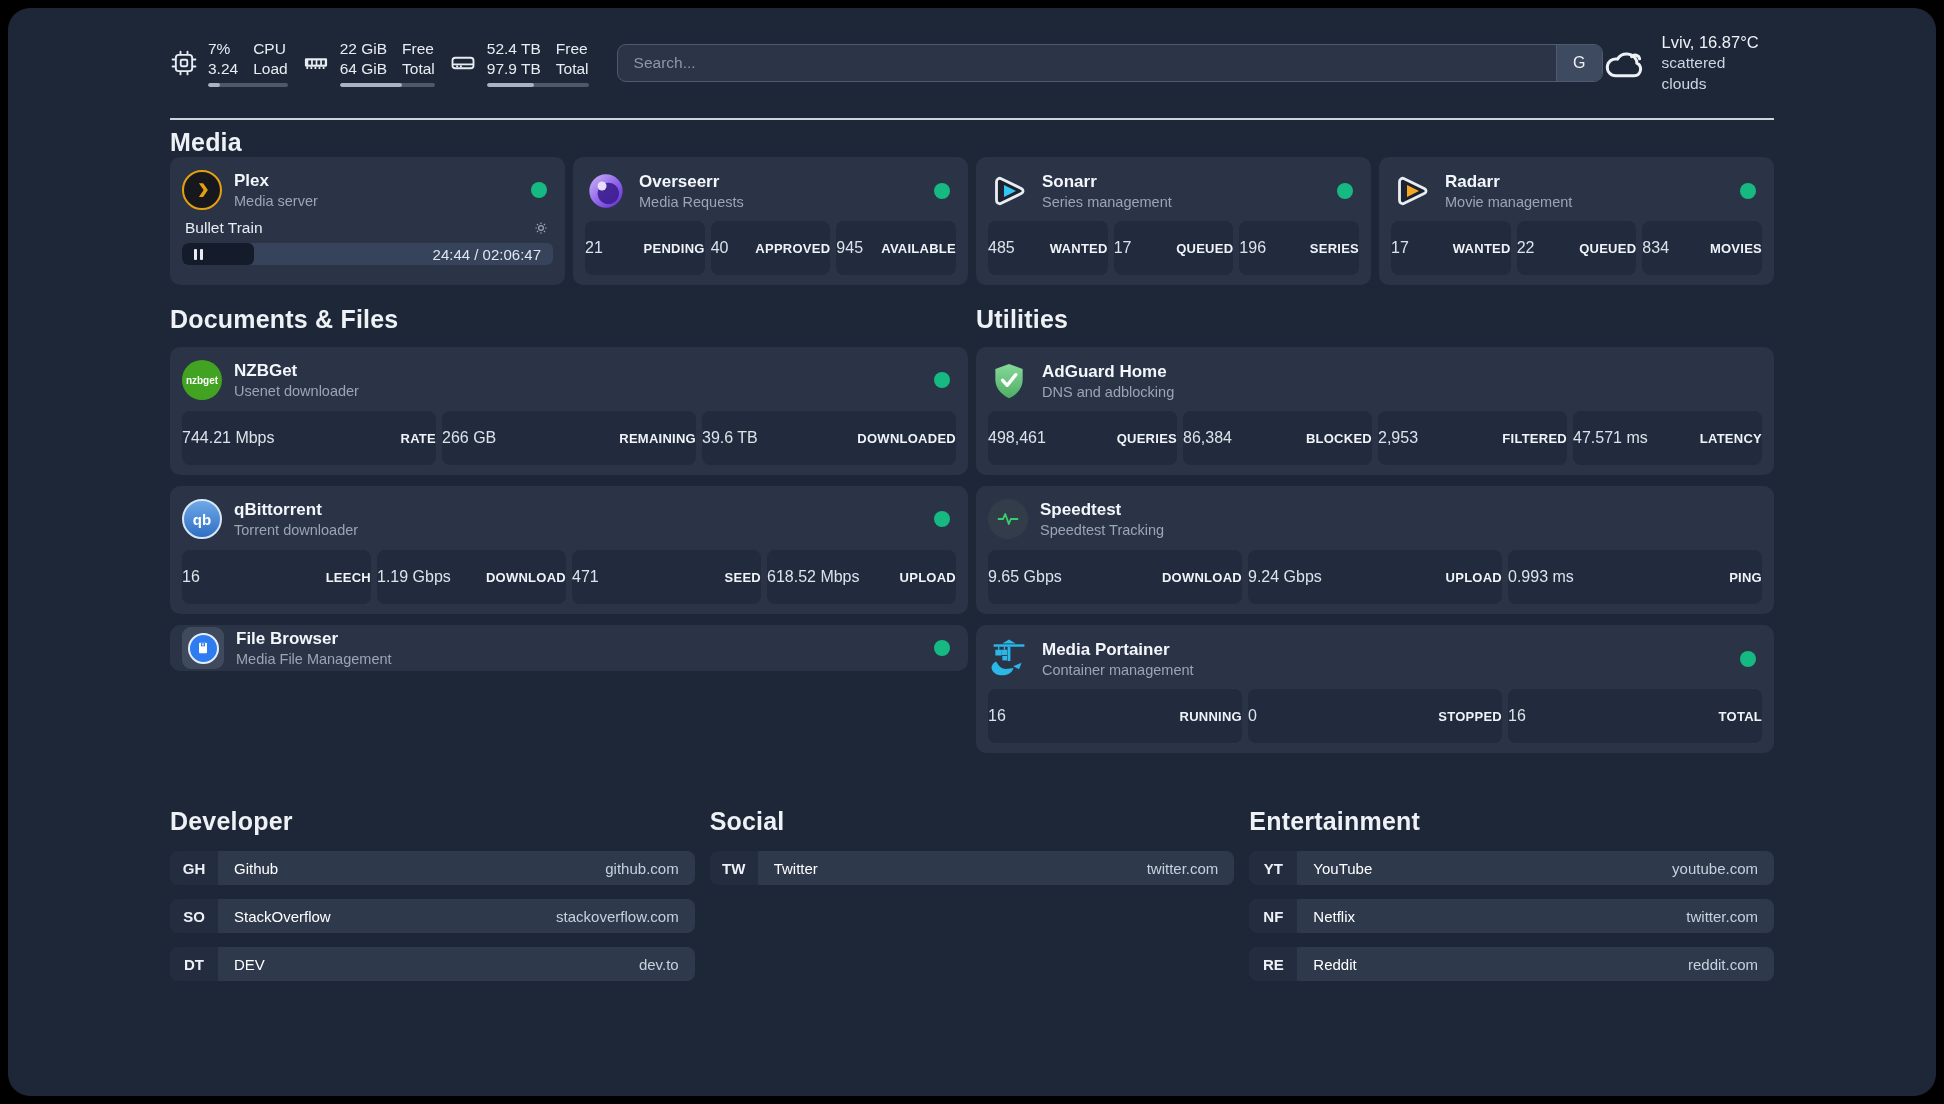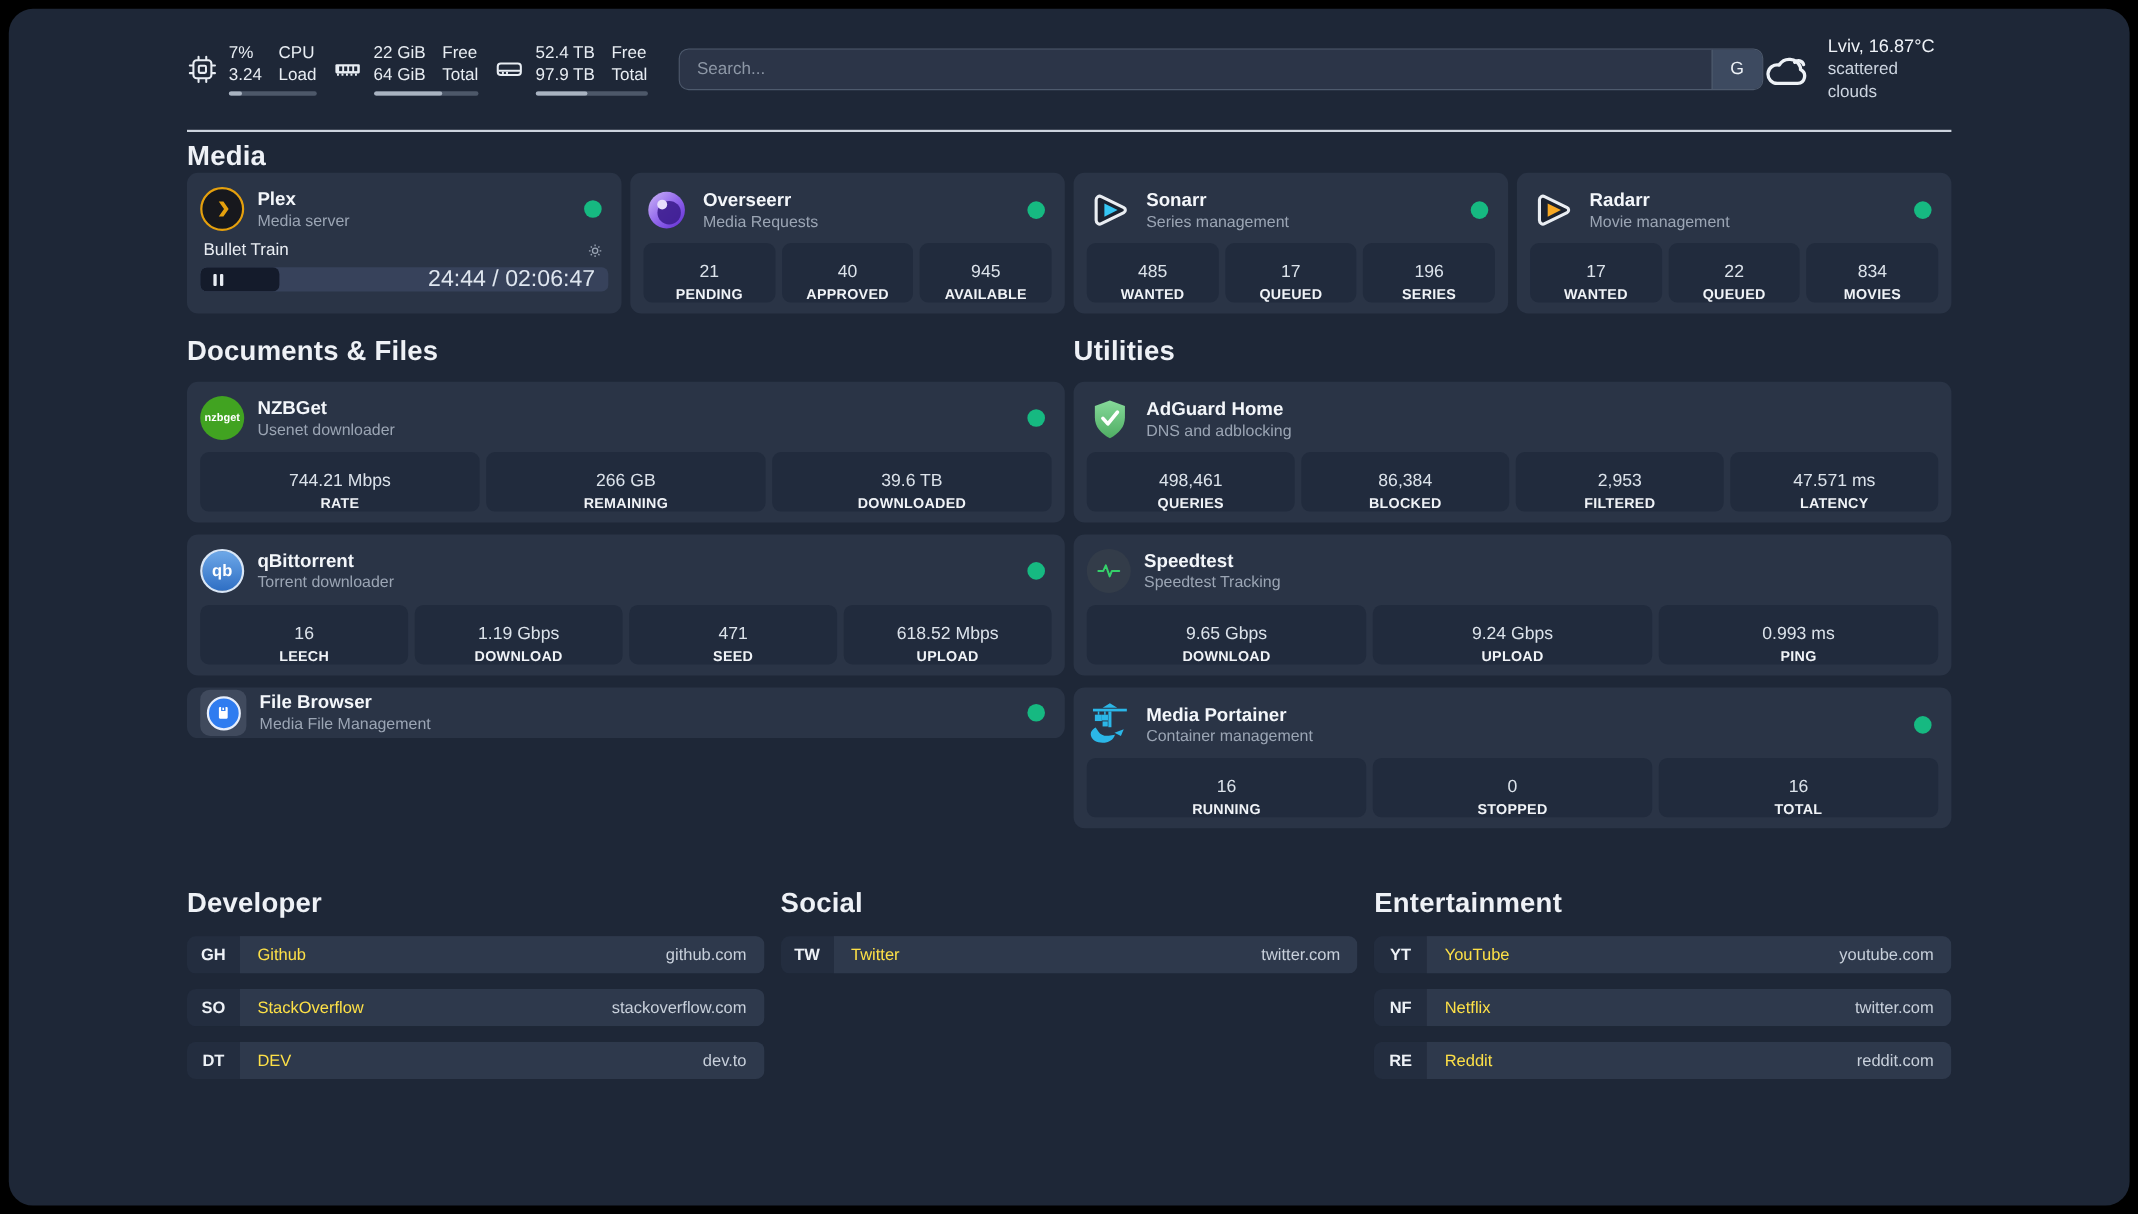--- a/index.html
+++ b/index.html
@@ -60,34 +60,34 @@
           height:128px; cursor:pointer; }
   .card.short { height:46px; justify-content:center; }
 
   .card-head { display:flex; align-items:center; gap:12px; margin-top:3px; }
   .app-ic { width:42px; height:42px; flex:none; display:flex; align-items:center; justify-content:center; }
   .t { font-size:17px; font-weight:600; color:#f3f6fa; }
   .d { font-size:14.5px; color:#9ba5b4; margin-top:2px; }
   .dot { width:16px; height:16px; border-radius:50%; background:#16b981; margin-left:auto; margin-right:6px; flex:none; }
 
   .tiles { display:flex; gap:6px; margin-top:auto; }
-  .tile { flex:1; height:54px; background:#212b3d; border-radius:8px; display:flex; flex-direction:column;
-          align-items:center; justify-content:flex-end; gap:3px; }
+  .tile { flex:1; height:54px; background:#212b3d; border-radius:8px; display:flex; flex-direction:row;
+          align-items:center; justify-content:space-between; gap:3px; }
   .tv { font-size:16px; color:#dce3eb; }
   .tl { font-size:13px; font-weight:700; color:#f0f3f7; letter-spacing:.02em; }
 
   
   .np-row { display:flex; align-items:center; justify-content:space-between; margin-top:9px;
             font-size:15.5px; color:#e9edf3; padding:0 3px; }
   .np-bar { margin-top:6px; height:22px; background:#37425b; border-radius:6px; position:relative;
             overflow:hidden; display:flex; align-items:center; }
   .np-fill { height:100%; background:#141b2b; border-radius:6px; display:flex; align-items:center; padding-left:12px; }
   .pause { display:flex; gap:3px; cursor:pointer; }
   .pause span { width:3px; height:11px; background:#e8edf3; border-radius:1px; }
-  .np-time { position:absolute; right:12px; font-size:21px; color:#dfe6ef; }
+  .np-time { position:absolute; right:12px; font-size:15px; color:#dfe6ef; }
 
   
   .plex-badge { width:40px; height:40px; border-radius:50%; background:#17181d; border:2px solid #e5a00d;
                 display:flex; align-items:center; justify-content:center; }
   .nzb-badge { width:40px; height:40px; border-radius:50%; background:#41a321; color:#fff; font-weight:700;
                font-size:10px; display:flex; align-items:center; justify-content:center; }
   .qb-badge { width:40px; height:40px; border-radius:50%; background:linear-gradient(180deg,#6ea8e8,#2f6fc4);
               border:2px solid #d9e6f6; color:#fff; font-weight:700; font-size:15px;
               display:flex; align-items:center; justify-content:center; }
   .fb-badge { width:42px; height:42px; border-radius:9px; background:#404a5d;
@@ -98,21 +98,21 @@
               display:flex; align-items:center; justify-content:center; }
 
   
   .bms { display:grid; grid-template-columns:repeat(3,1fr); gap:15px; margin-top:54px; }
   .bm-col h2.section { margin-bottom:15px; }
   .bm-list { display:flex; flex-direction:column; gap:14px; }
   .bm-row { display:flex; height:34px; border-radius:8px; overflow:hidden; cursor:pointer; }
   .bm-abbr { width:48px; background:#232d3f; color:#edf1f6; font-weight:600; font-size:15px;
              display:flex; align-items:center; justify-content:center; flex:none; }
   .bm-main { flex:1; background:#2e394c; display:flex; align-items:center; justify-content:space-between; padding:0 16px; }
-  .bm-name { font-size:15px; color:#fde047; }
+  .bm-name { font-size:15px; color:#ffffff; }
   .bm-url { font-size:15px; color:#c8d0db; }
 </style>
 </head>
 <body>
 
 <div class="frame">
   <div class="content">
 
     <div class="topbar">
       <div class="sys">

